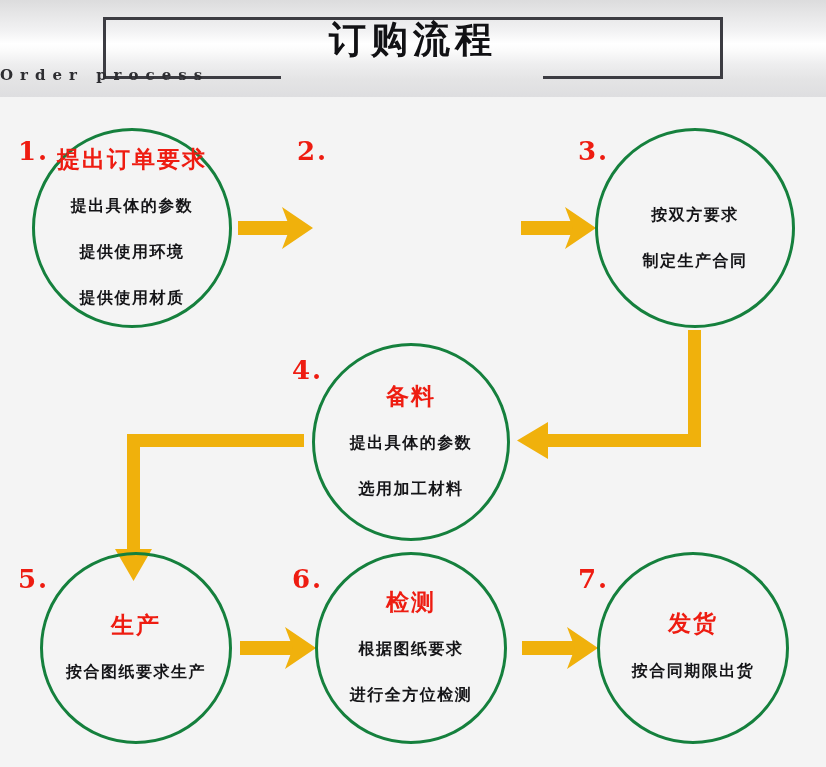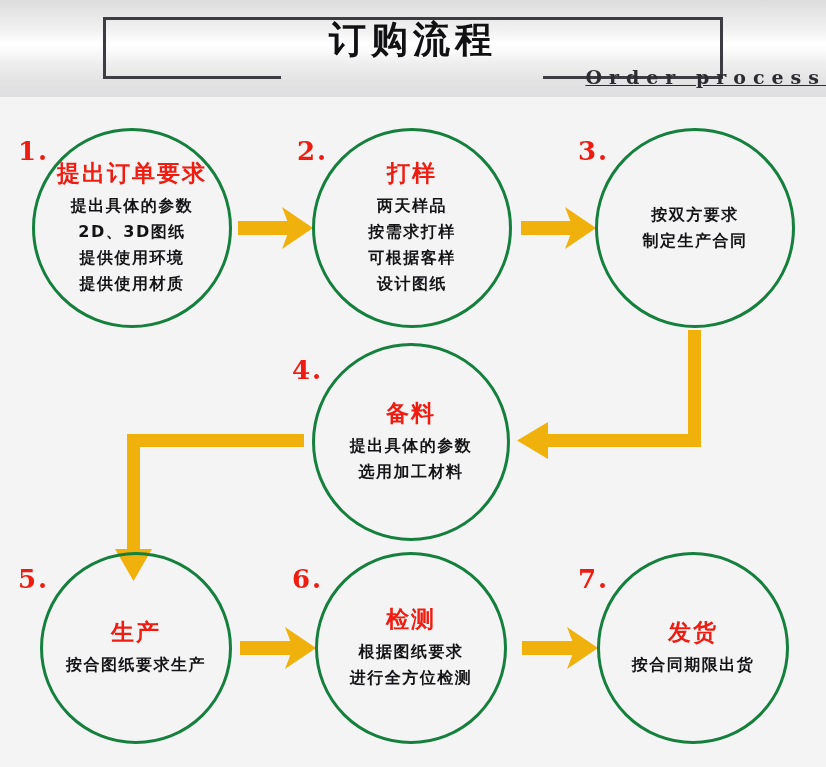--- a/index.html
+++ b/index.html
@@ -66,27 +66,26 @@
     font-weight: bold;
     letter-spacing: 5px;
     color: #111114;
     line-height: 44px;
     text-shadow: 0 1px 0 rgba(255,255,255,0.6);
   }
   .header-sub {
     position: absolute;
     left: 0; right: 0;
     top: 66px;
-    text-align: right;
+    text-align: left;
     font-family: "DejaVu Serif", "Liberation Serif", serif;
-    font-size: 19px;
+    font-size: 15px;
     font-weight: bold;
     letter-spacing: 7px;
     color: #2d2d31;
-    text-decoration: underline;
   }
 
   
   .flow-svg {
     position: absolute;
     left: 0;
     top: 0;
     width: 826px;
     height: 767px;
   }
@@ -118,30 +117,31 @@
     margin-bottom: 6px;
     white-space: nowrap;
   }
   .node-line {
     color: #141417;
     font-weight: bold;
     font-size: 16px;
     letter-spacing: 1.5px;
     line-height: 26px;
     white-space: nowrap;
+    margin-top: 20px;
   }
 
   
   .n1 { left: 32px;  top: 128px; width: 200px; height: 200px; }
   .n2 { left: 312px; top: 128px; width: 200px; height: 200px; }
   .n3 { left: 595px; top: 128px; width: 200px; height: 200px; }
   .n4 { left: 312px; top: 343px; width: 198px; height: 198px; }
   .n5 { left: 40px;  top: 552px; width: 192px; height: 192px; }
   .n6 { left: 315px; top: 552px; width: 192px; height: 192px; }
-  .n7 { left: 597px; top: 552px; width: 192px; height: 192px; }
+  .n7 { left: 597px; top: 552px; width: 192px; height: 192px; font-family: Liberation Mono, monospace; }
 
   
   .step-num {
     position: absolute;
     color: #ee1c11;
     font-family: "DejaVu Serif", "Liberation Serif", serif;
     font-weight: bold;
     font-size: 26px;
     letter-spacing: 2px;
     line-height: 26px;
@@ -200,36 +200,26 @@
       <rect x="522" y="641" width="56" height="14" fill="#f0b10c"></rect>
       <polygon points="567,627 598,648 567,669 575,648" fill="#f0b10c"></polygon>
     </g>
   </svg>
 
   <div class="step-num s1">1.</div>
   <div class="node n1">
     <div class="node-inner">
       <div class="node-title">提出订单要求</div>
       <div class="node-line">提出具体的参数</div>
-      <div class="node-line">2D、3D图纸</div>
       <div class="node-line">提供使用环境</div>
       <div class="node-line">提供使用材质</div>
     </div>
   </div>
 
   <div class="step-num s2">2.</div>
-  <div class="node n2">
-    <div class="node-inner">
-      <div class="node-title">打样</div>
-      <div class="node-line">两天样品</div>
-      <div class="node-line">按需求打样</div>
-      <div class="node-line">可根据客样</div>
-      <div class="node-line">设计图纸</div>
-    </div>
-  </div>
 
   <div class="step-num s3">3.</div>
   <div class="node n3">
     <div class="node-inner">
       <div class="node-line">按双方要求</div>
       <div class="node-line">制定生产合同</div>
     </div>
   </div>
 
   <div class="step-num s4">4.</div>

